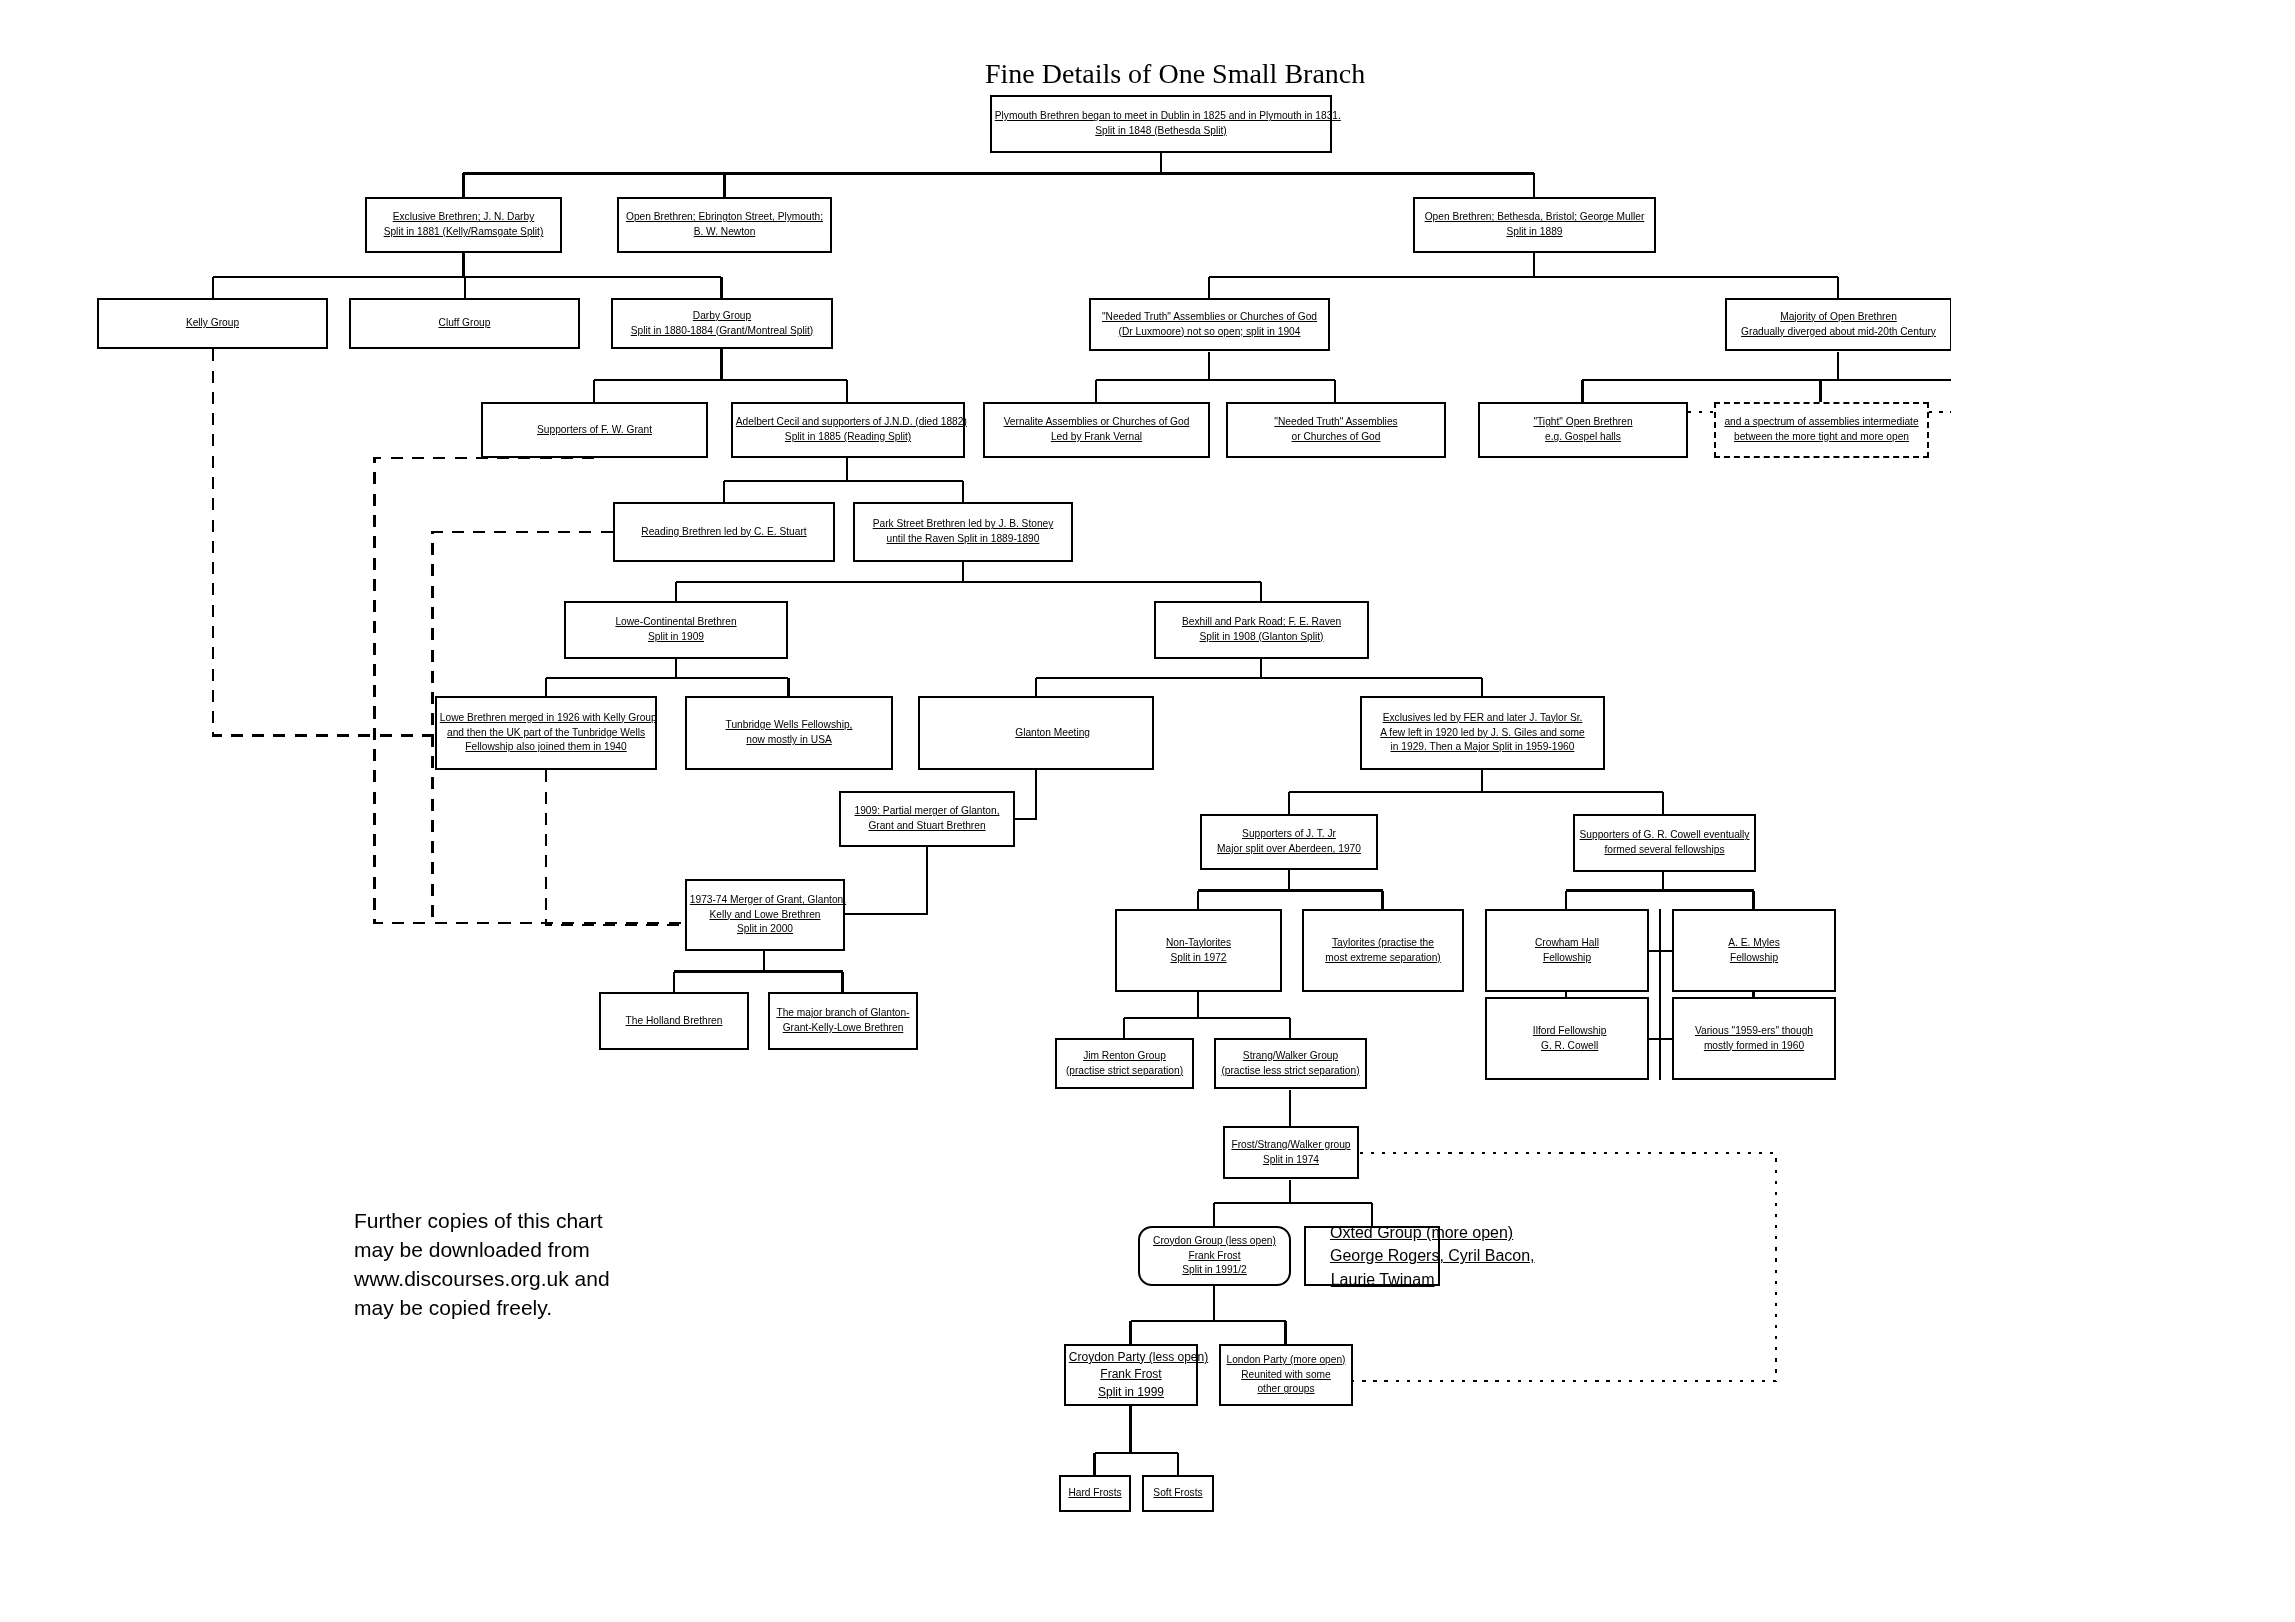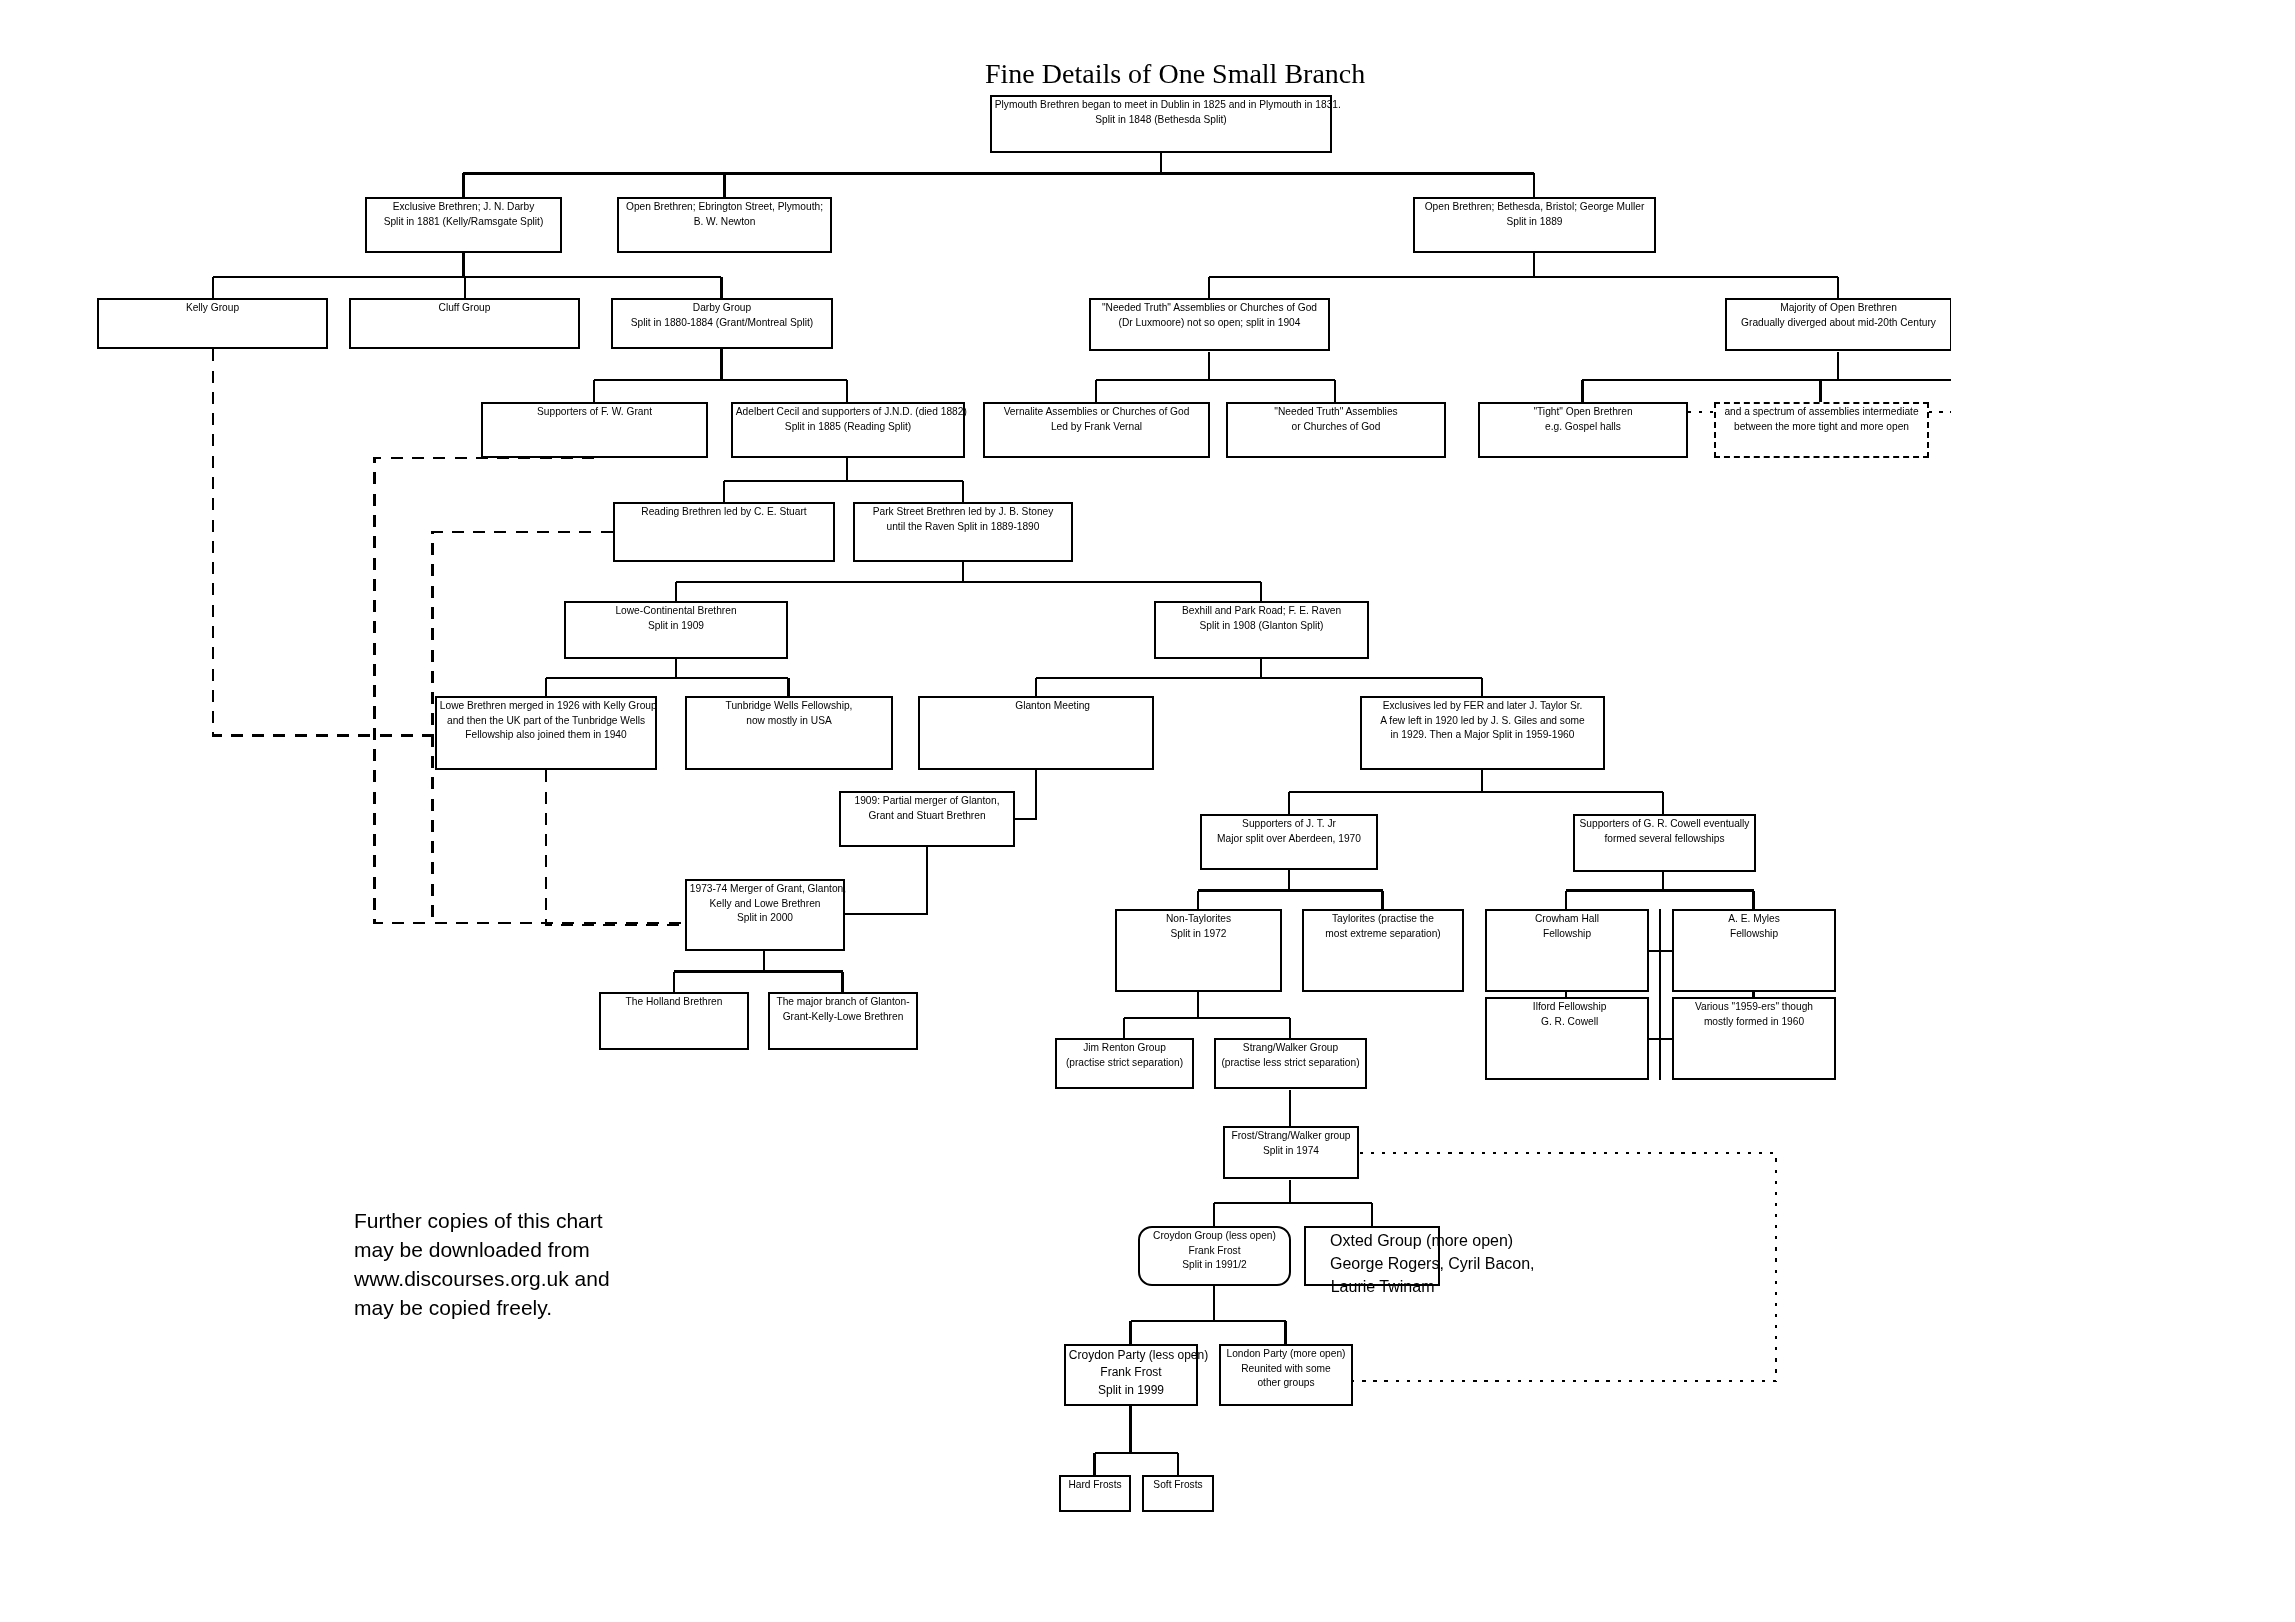--- a/index.html
+++ b/index.html
@@ -31,23 +31,25 @@
     white-space: nowrap;
   }
   .node {
     position: absolute;
     box-sizing: border-box;
     background: #ffffff;
     border: 2.3px solid #000000;
     display: flex;
     flex-direction: column;
     align-items: center;
+    justify-content: center;
     text-align: center;
     color: #000000;
     padding: 0.9px 2.8px;
+    text-decoration: underline;
   }
   .node.dashed {
     border-style: dashed;
     border-width: 2.8px;
   }
   .node .line {
     display: block;
     width: 100%;
     line-height: 1.45;
     white-space: nowrap;

